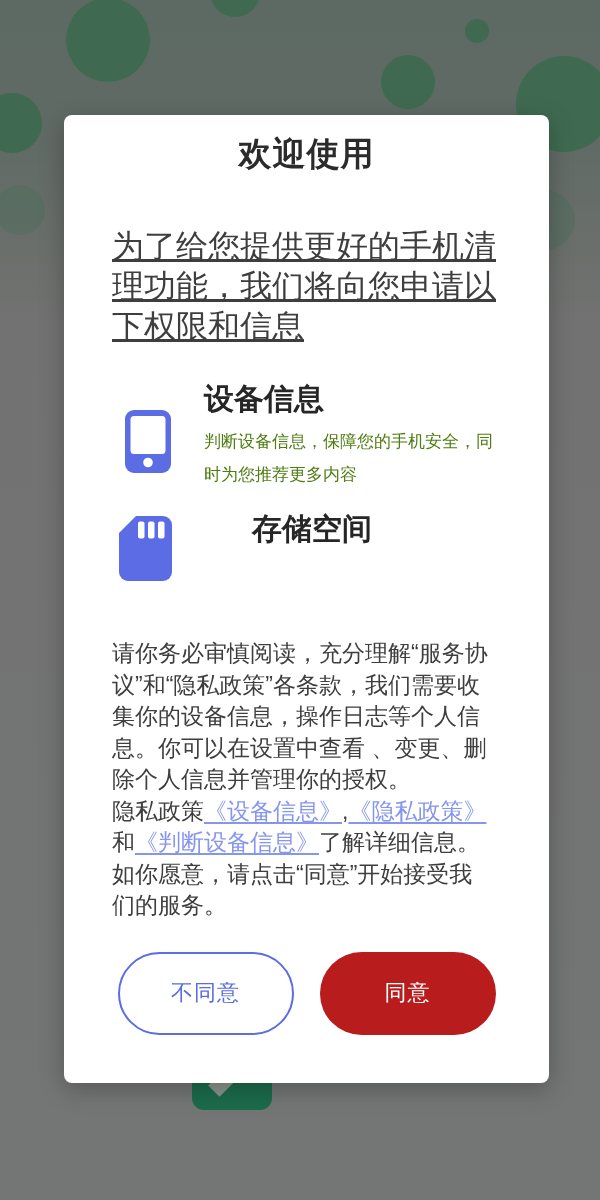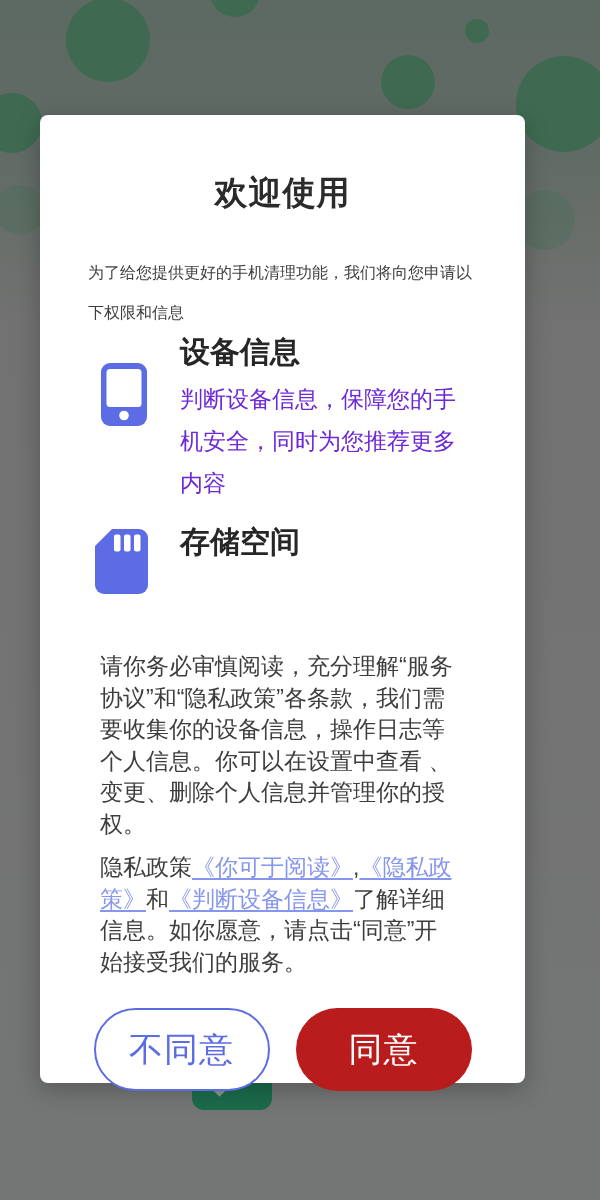--- a/index.html
+++ b/index.html
@@ -21,52 +21,52 @@
   .app-logo-peek{
     position:absolute;left:192px;top:1083px;width:80px;height:27px;
     background:#1c6b4b;border-radius:0 0 12px 12px;overflow:hidden;
   }
   .app-logo-peek .check{
     position:absolute;left:18px;top:-9px;width:26px;height:16px;
     background:#8a938e;transform:rotate(-45deg);
   }
 
   .dialog{
-    position:absolute;left:40px;top:115px;width:485px;height:968px;
+    position:absolute;left:64px;top:115px;width:485px;height:968px;
     background:#ffffff;border-radius:8px;box-sizing:border-box;
-    padding-top:56px;box-shadow:0 6px 24px rgba(0,0,0,0.25);
+    padding-top:17px;box-shadow:0 6px 24px rgba(0,0,0,0.25);
   }
   .dialog-title{
     text-align:center;font-size:33px;font-weight:bold;color:#2b2b2b;
     line-height:44px;margin:0;letter-spacing:1px;
   }
   .intro-text{
-    margin:38px 50px 0 48px;font-size:16px;line-height:40px;color:#3e3e3e;
+    margin:50px 50px 0 48px;font-size:32px;line-height:40px;color:#3e3e3e;text-decoration:underline;
   }
-  .perm-list{}
+  .perm-list{margin-top:34px;}
   .perm-item{display:flex;align-items:flex-start;}
-  .perm-item + .perm-item{margin-top:19px;}
+  .perm-item + .perm-item{margin-top:19px;gap:48px;}
   .icon-col{width:140px;box-sizing:border-box;flex:0 0 140px;}
   .perm-item.device .phone-icon{margin-left:61px;margin-top:30px;}
   .perm-item.storage .sd-icon{margin-left:55px;margin-top:6px;}
   .perm-text{flex:1;}
   .perm-title{margin:0;font-size:30px;font-weight:bold;color:#262626;line-height:38px;}
-  .perm-desc{margin:7px 0 0 0;font-size:23px;line-height:42px;color:#6d28d9;width:290px;}
+  .perm-desc{margin:7px 0 0 0;font-size:17px;line-height:33px;color:#4d7c0f;width:290px;}
 
   .privacy-notice{
     margin:53px 57px 0 48px;font-size:23px;line-height:31.5px;color:#3e3e3e;width:382px;
   }
-  .privacy-notice p{margin:12px;}
+  .privacy-notice p{margin:0;}
   .privacy-link{color:#8695ee;text-decoration:underline;text-underline-offset:3px;cursor:pointer;}
 
   .button-row{
     display:flex;justify-content:center;gap:26px;margin-top:30px;
   }
   .btn{
-    width:176px;height:83px;border-radius:42px;font-size:34px;
+    width:176px;height:83px;border-radius:42px;font-size:22px;
     font-family:inherit;cursor:pointer;box-sizing:border-box;
     display:flex;align-items:center;justify-content:center;letter-spacing:1px;
   }
   .btn-disagree{background:#ffffff;border:2px solid #5c6ce2;color:#5c6ce2;}
   .btn-agree{background:#b91c1c;border:none;color:#ffffff;}
 </style>
 </head>
 <body>
 
 <div class="bg-circle c1"></div>
@@ -115,21 +115,21 @@
       </div>
       <div class="perm-text">
         <h3 class="perm-title">存储空间</h3>
       </div>
     </div>
 
   </div>
 
   <div class="privacy-notice">
     <p>请你务必审慎阅读，充分理解“服务协议”和“隐私政策”各条款，我们需要收集你的设备信息，操作日志等个人信息。你可以在设置中查看 、变更、删除个人信息并管理你的授权。</p>
-    <p><span>隐私政策</span><a class="privacy-link">《你可于阅读》</a><span>,</span><a class="privacy-link">《隐私政策》</a><span>和</span><a class="privacy-link">《判断设备信息》</a><span>了解详细信息。如你愿意，请点击“同意”开始接受我们的服务。</span></p>
+    <p><span>隐私政策</span><a class="privacy-link">《设备信息》</a><span>,</span><a class="privacy-link">《隐私政策》</a><span>和</span><a class="privacy-link">《判断设备信息》</a><span>了解详细信息。如你愿意，请点击“同意”开始接受我们的服务。</span></p>
   </div>
 
   <div class="button-row">
     <button class="btn btn-disagree">不同意</button>
     <button class="btn btn-agree">同意</button>
   </div>
 
 </div>
 
 </body></html>

